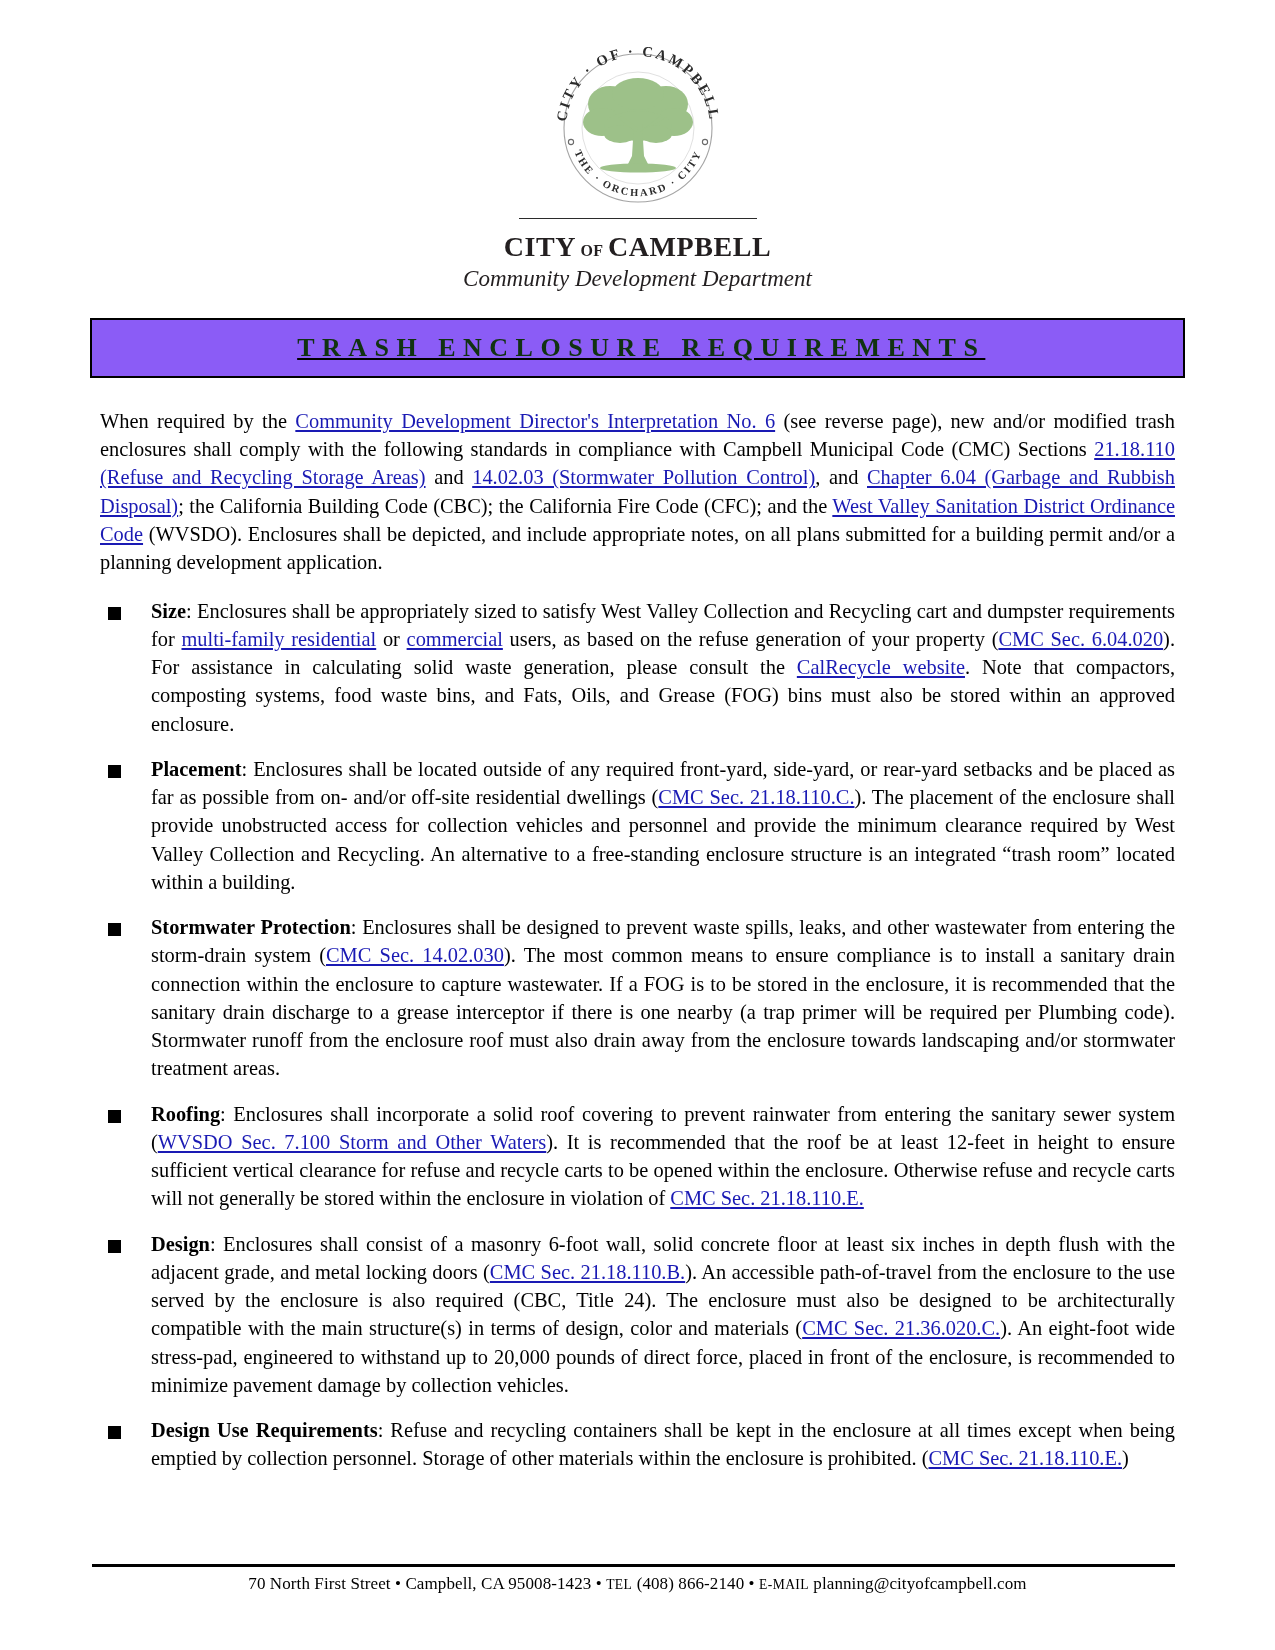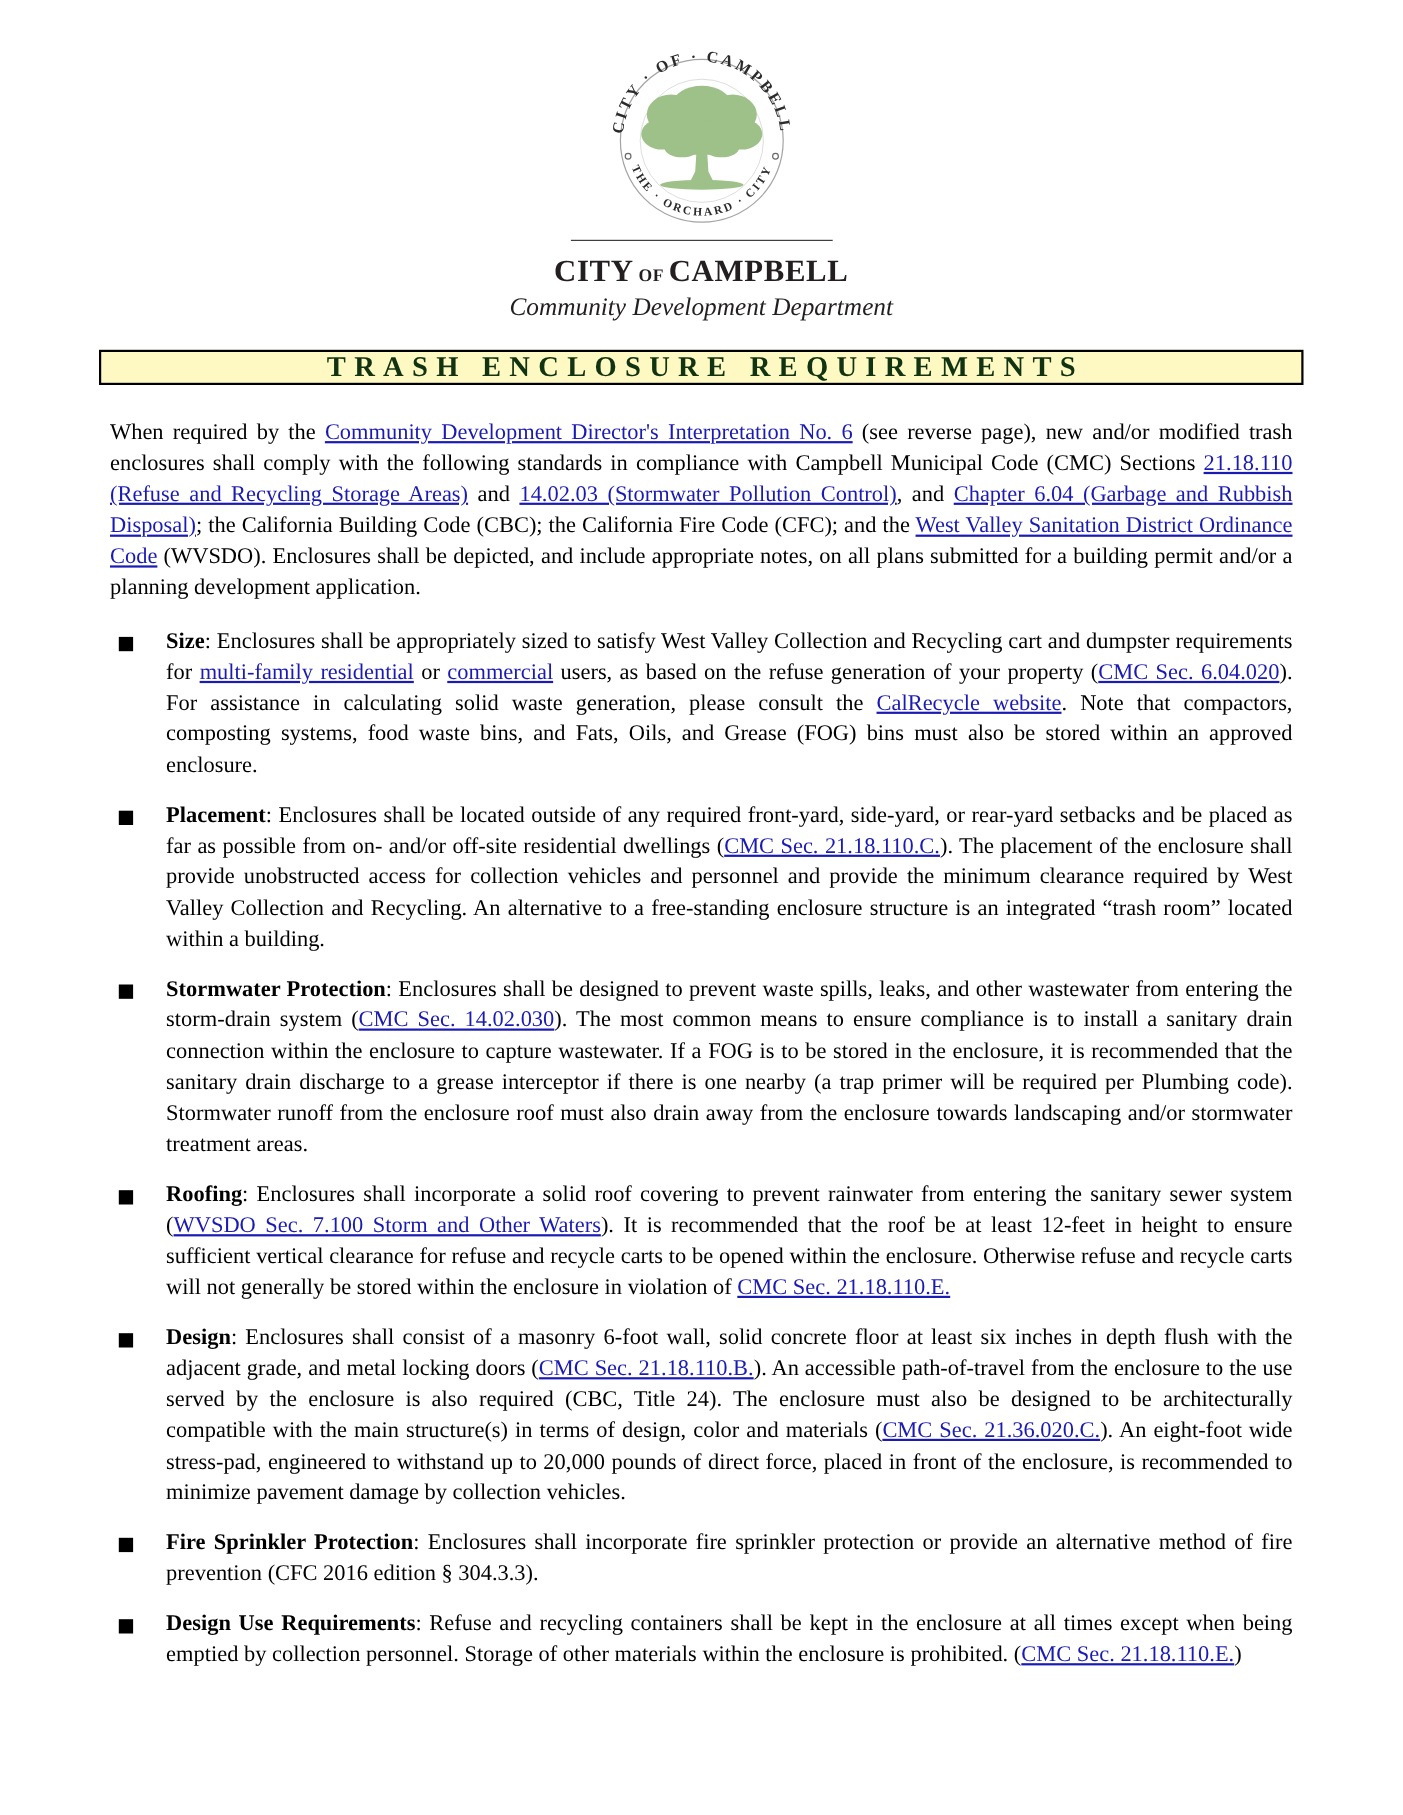--- a/index.html
+++ b/index.html
@@ -65,27 +65,28 @@
     margin-top: 4px;
     line-height: 1.15;
     font-style: italic;
   }
 
   
   .title-banner {
     margin-top: 25px;
     margin-left: -10px;
     margin-right: -10px;
-    background: #fef9c3;
+    background: #8b5cf6;
     border: 2.2px solid #000000;
-    height: 32px;
+    height: 60px;
     display: flex;
     align-items: center;
     justify-content: center;
     box-sizing: border-box;
+    text-decoration: underline;
   }
   .title-banner-text {
     font-family: "Liberation Serif", "DejaVu Serif", serif;
     font-weight: bold;
     font-size: 26px;
     letter-spacing: 7.5px;
     color: #113311;
     text-indent: 7.5px;
     white-space: nowrap;
   }
@@ -243,26 +244,26 @@
     <div class="bullet-row">
       <span class="bullet-marker"></span>
       <div class="bullet-body"><span class="term">Roofing</span><span>: Enclosures shall incorporate a solid roof covering to prevent rainwater from entering the sanitary sewer system (</span><a class="lnk" href="#">WVSDO Sec. 7.100 Storm and Other Waters</a><span>). It is recommended that the roof be at least 12-feet in height to ensure sufficient vertical clearance for refuse and recycle carts to be opened within the enclosure. Otherwise refuse and recycle carts will not generally be stored within the enclosure in violation of </span><a class="lnk" href="#">CMC Sec. 21.18.110.E.</a><span></span></div>
     </div>
 
     <div class="bullet-row">
       <span class="bullet-marker"></span>
       <div class="bullet-body"><span class="term">Design</span><span>: Enclosures shall consist of a masonry 6-foot wall, solid concrete floor at least six inches in depth flush with the adjacent grade, and metal locking doors (</span><a class="lnk" href="#">CMC Sec. 21.18.110.B.</a><span>). An accessible path-of-travel from the enclosure to the use served by the enclosure is also required (CBC, Title 24). The enclosure must also be designed to be architecturally compatible with the main structure(s) in terms of design, color and materials (</span><a class="lnk" href="#">CMC Sec. 21.36.020.C.</a><span>). An eight-foot wide stress-pad, engineered to withstand up to 20,000 pounds of direct force, placed in front of the enclosure, is recommended to minimize pavement damage by collection vehicles.</span></div>
     </div>
 
-    <div class="bullet-row">
-      <span class="bullet-marker"></span>
-      <div class="bullet-body"><span class="term">Fire Sprinkler Protection</span><span>: Enclosures shall incorporate fire sprinkler protection or provide an alternative method of fire prevention (CFC 2016 edition § 304.3.3).</span></div>
-    </div>
 
     <div class="bullet-row">
       <span class="bullet-marker"></span>
       <div class="bullet-body"><span class="term">Design Use Requirements</span><span>: Refuse and recycling containers shall be kept in the enclosure at all times except when being emptied by collection personnel. Storage of other materials within the enclosure is prohibited. (</span><a class="lnk" href="#">CMC Sec. 21.18.110.E.</a><span>)</span></div>
     </div>
 
   </div>
 
+  <div class="footer">
+    <div class="footer-rule"></div>
+    <div class="footer-text"><span>70 North First Street • Campbell, CA 95008-1423 • </span><span class="sc">TEL</span><span> (408) 866-2140 • </span><span class="sc">E-MAIL</span><span> planning@cityofcampbell.com</span></div>
+  </div>
 
 </div>
 
 </body></html>

